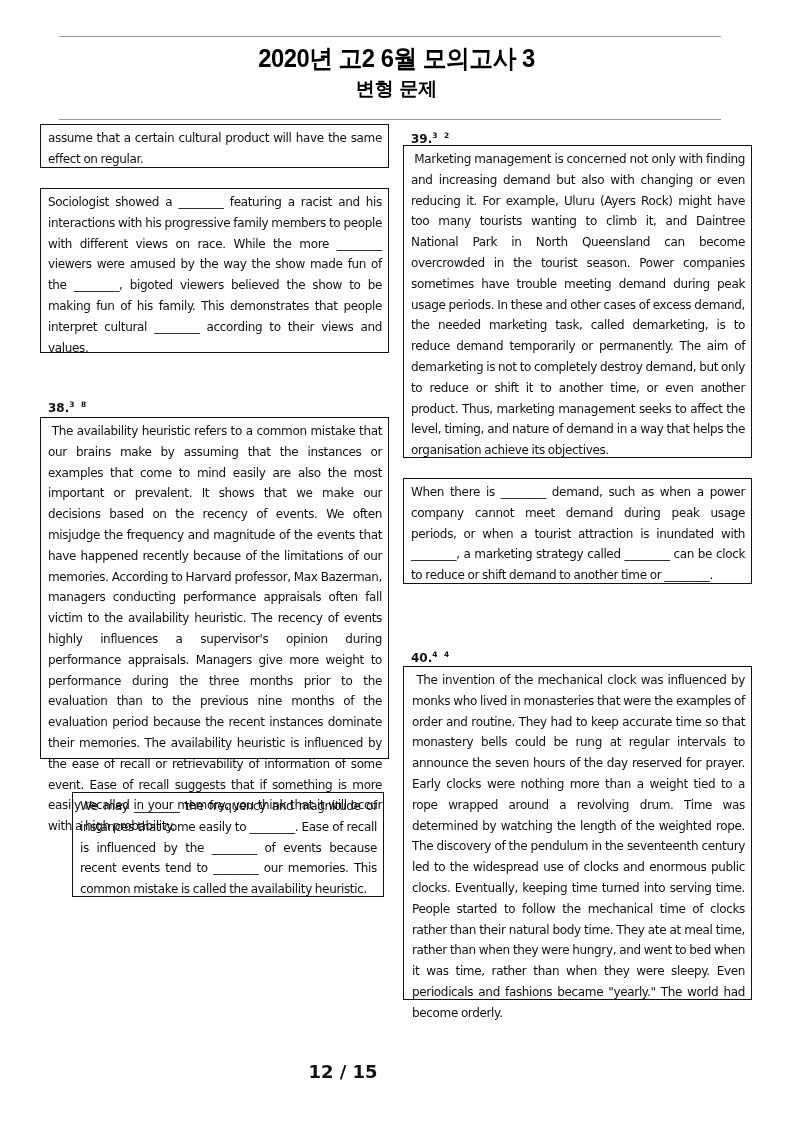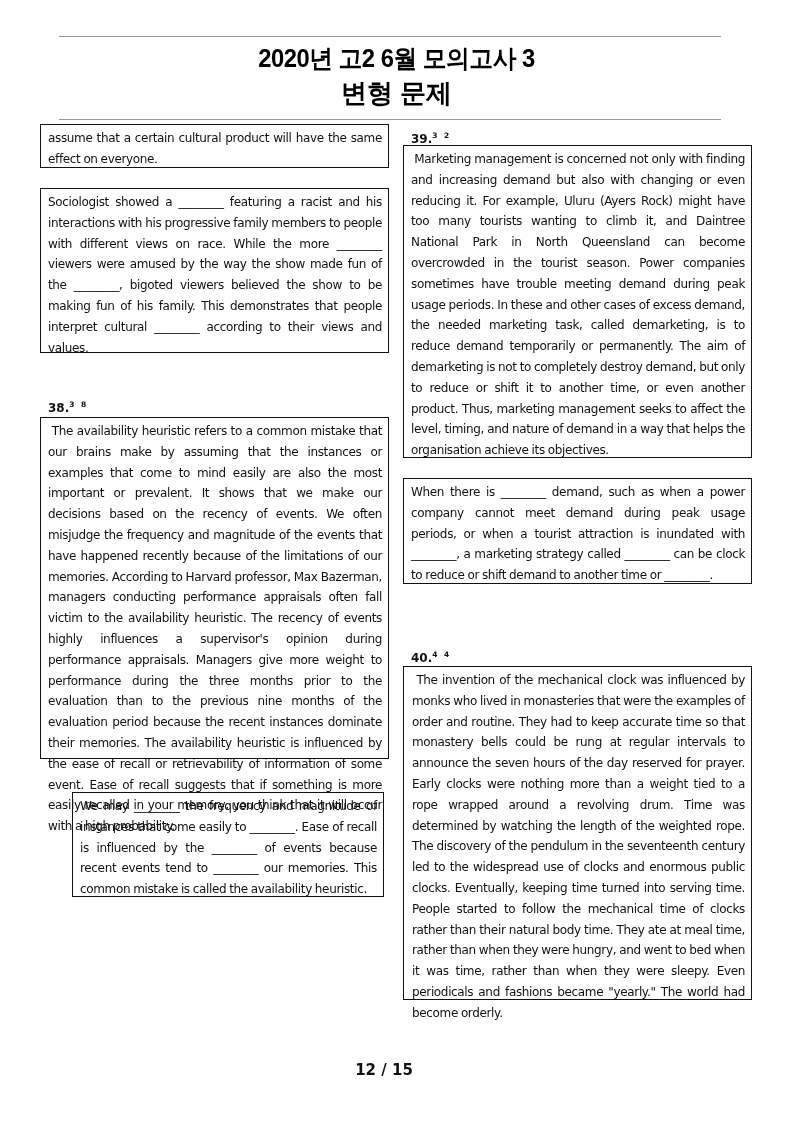--- a/index.html
+++ b/index.html
@@ -2,40 +2,40 @@
 <html><head>
   <meta charset="utf-8">
   <style>
     html, body { margin: 0; padding: 0; background: #ffffff; }
     body { width: 793px; height: 1121px; position: relative; overflow: hidden;
            font-family: "DejaVu Sans", sans-serif; color: #111; }
     .rule { position: absolute; left: 59px; width: 662px; height: 0; border-top: 1.5px solid #9a9a9a; }
     .title { position: absolute; left: 0; width: 793px; text-align: center; font-weight: bold;
              font-family: "Liberation Sans", sans-serif; color: #000; }
     .t1 { top: 42px; font-size: 25px; letter-spacing: -0.5px; transform: scaleX(0.95); }
-    .t2 { top: 76px; font-size: 26px; }
+    .t2 { top: 76px; font-size: 19px; }
     .box { position: absolute; border: 1.3px solid #111; box-sizing: border-box;
            padding: 3px 6px 0 7px; font-size: 12px; line-height: 20.8px; text-align: justify;
            font-family: "DejaVu Sans", sans-serif; letter-spacing: -0.35px; word-spacing: -0.5px; }
     .box p { margin: 0; }
     .qnum { position: absolute; font-size: 12px; font-weight: bold; font-family: "DejaVu Sans", sans-serif; }
     .qnum sup { font-size: 7.5px; font-weight: bold; letter-spacing: 2px; vertical-align: 5px; }
     .footer { position: absolute; top: 1061px; left: 0; width: 686px; text-align: center;
-              font-size: 15px; font-weight: bold; font-family: "DejaVu Sans", sans-serif; padding-left: 41px; }
+              font-size: 18px; font-weight: bold; font-family: "DejaVu Sans", sans-serif; }
   </style>
 </head>
 <body>
 
 <div class="rule" style="top:36px;"></div>
 <div class="title t1">2020년 고2 6월 모의고사 3</div>
 <div class="title t2">변형 문제</div>
 <div class="rule" style="top:119px;"></div>
 
 <div class="box" style="left:40px; top:124px; width:349px; height:44px;">
-  <p>assume that a certain cultural product will have the same effect on everyone.</p>
+  <p>assume that a certain cultural product will have the same effect on regular.</p>
 </div>
 
 <div class="box" style="left:40px; top:188px; width:349px; height:165px;">
   <p>Sociologist showed a ________ featuring a racist and his interactions with his progressive family members to people with different views on race. While the more ________ viewers were amused by the way the show made fun of the ________, bigoted viewers believed the show to be making fun of his family. This demonstrates that people interpret cultural ________ according to their views and values.</p>
 </div>
 
 <div class="qnum" style="left:48px; top:400px;">
   <span>38.</span><sup>3 8</sup>
 </div>
 <div class="box" style="left:40px; top:417px; width:349px; height:342px;">

